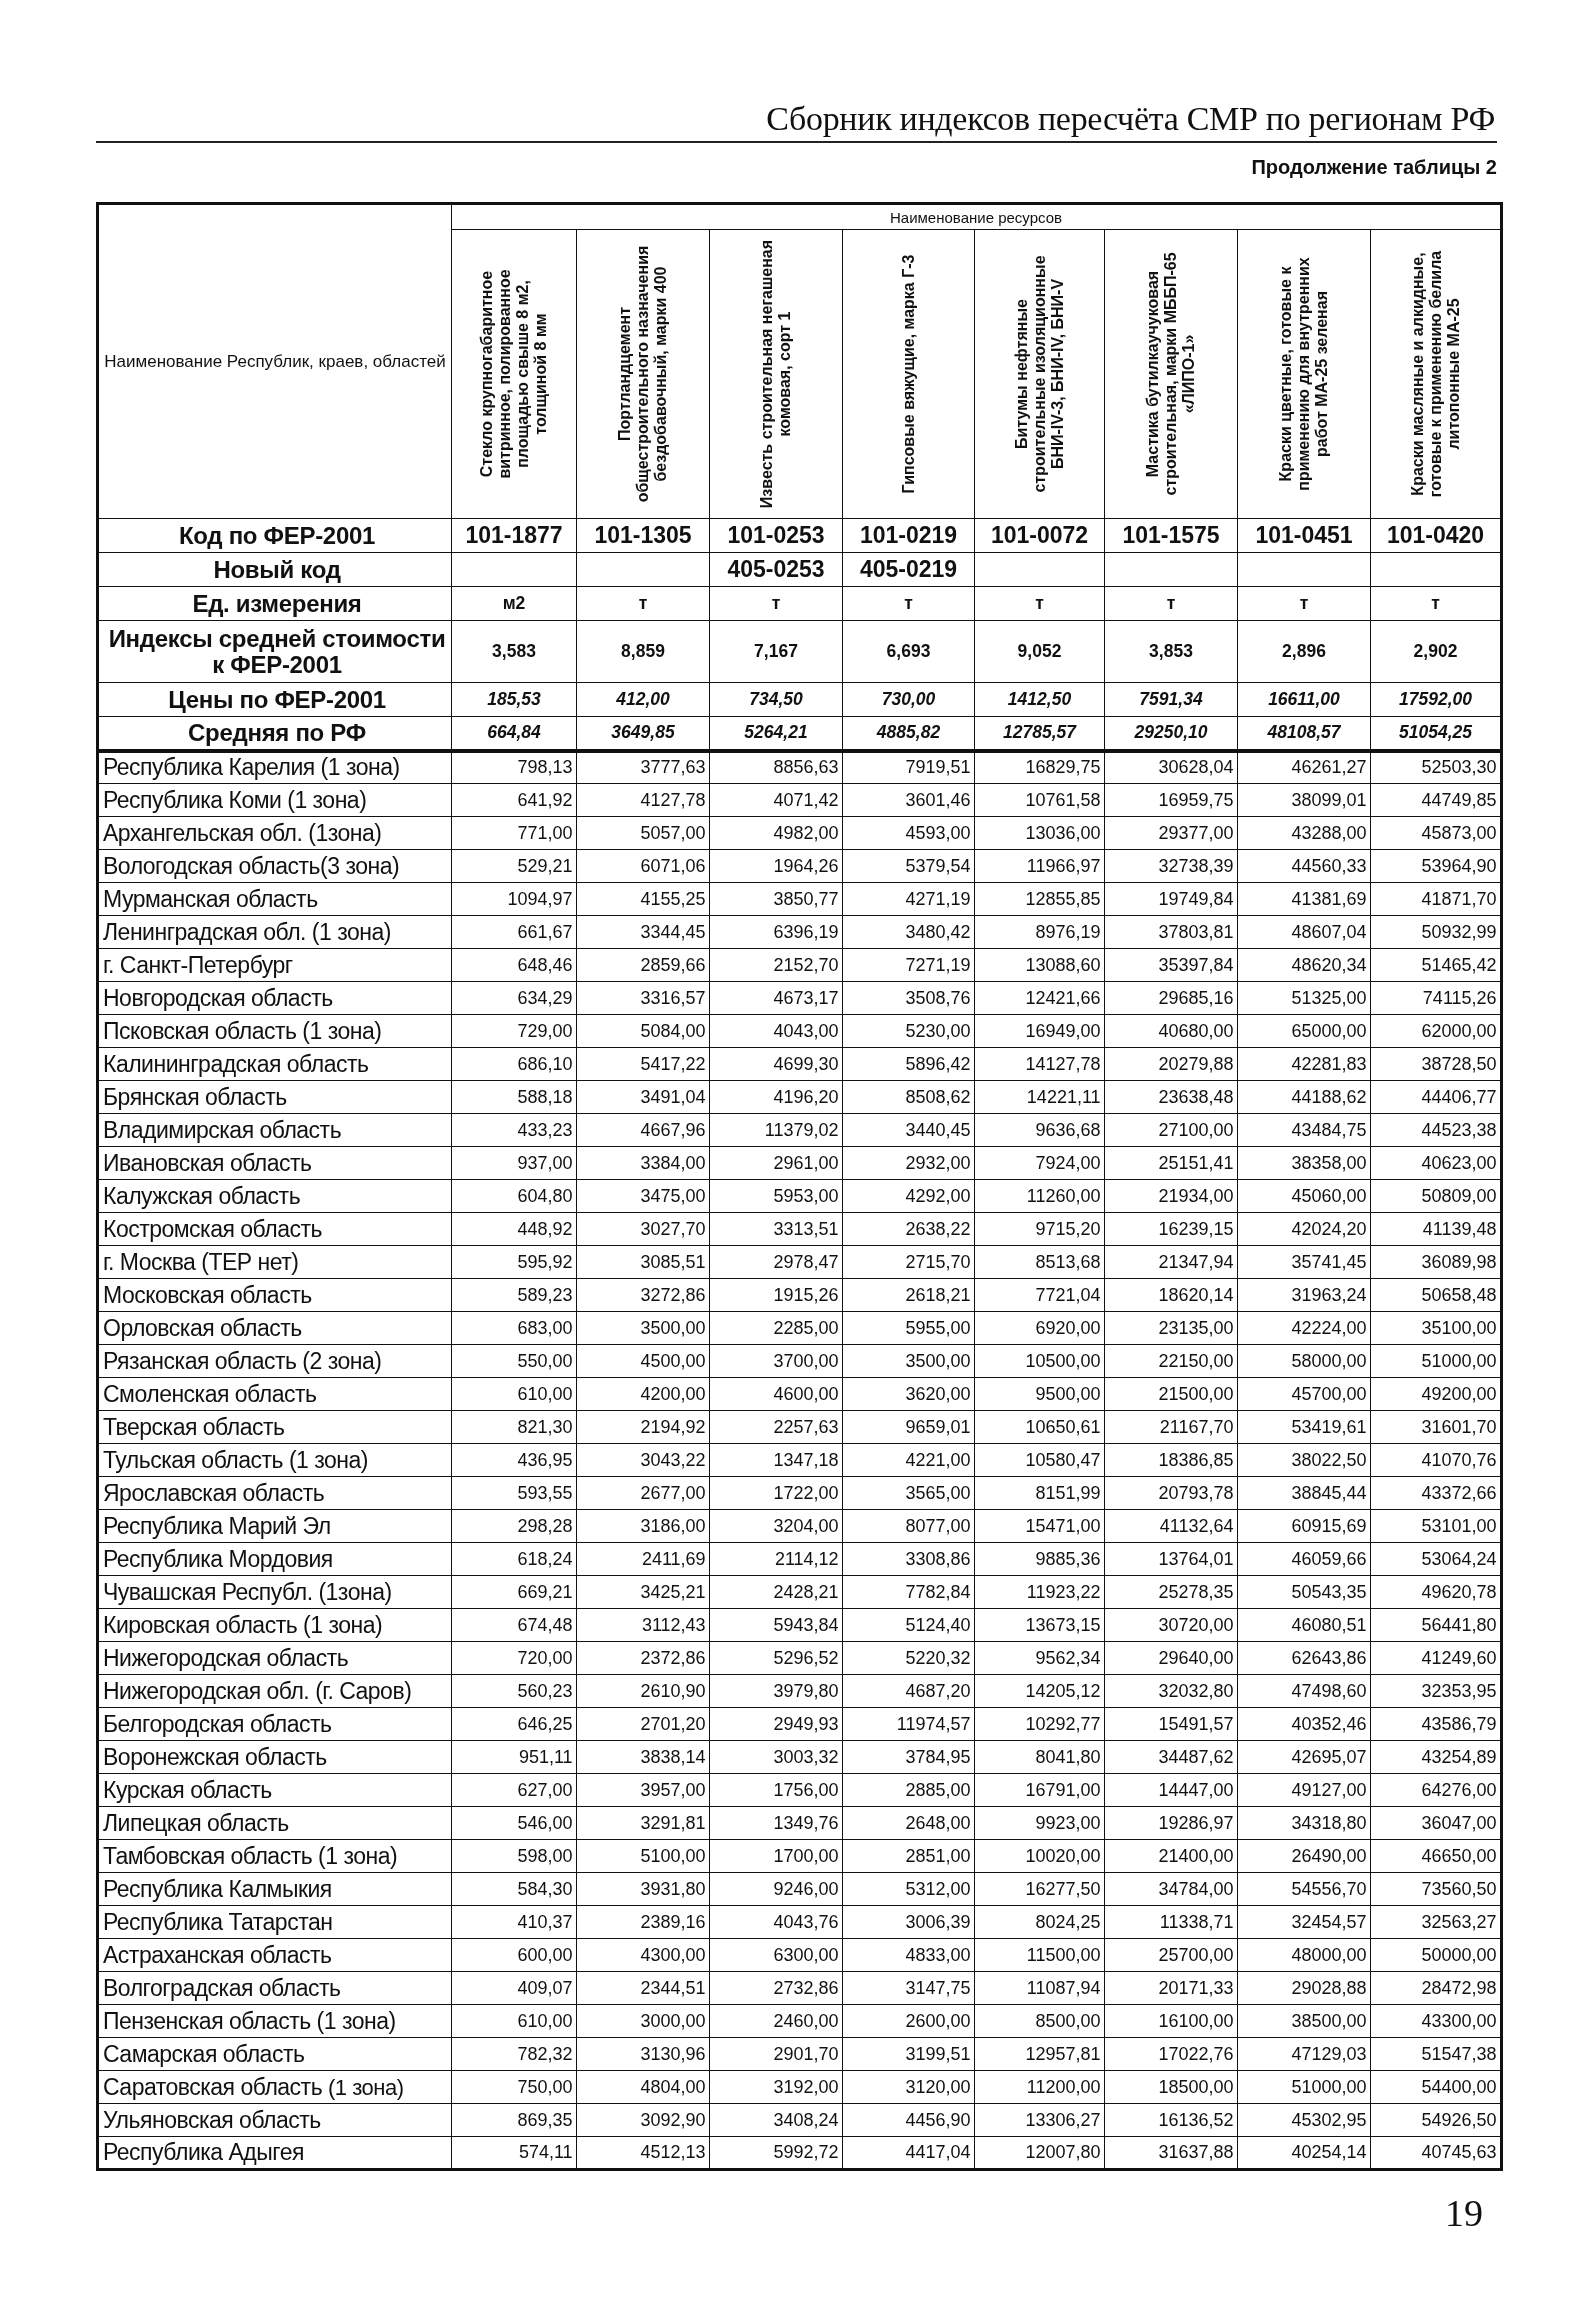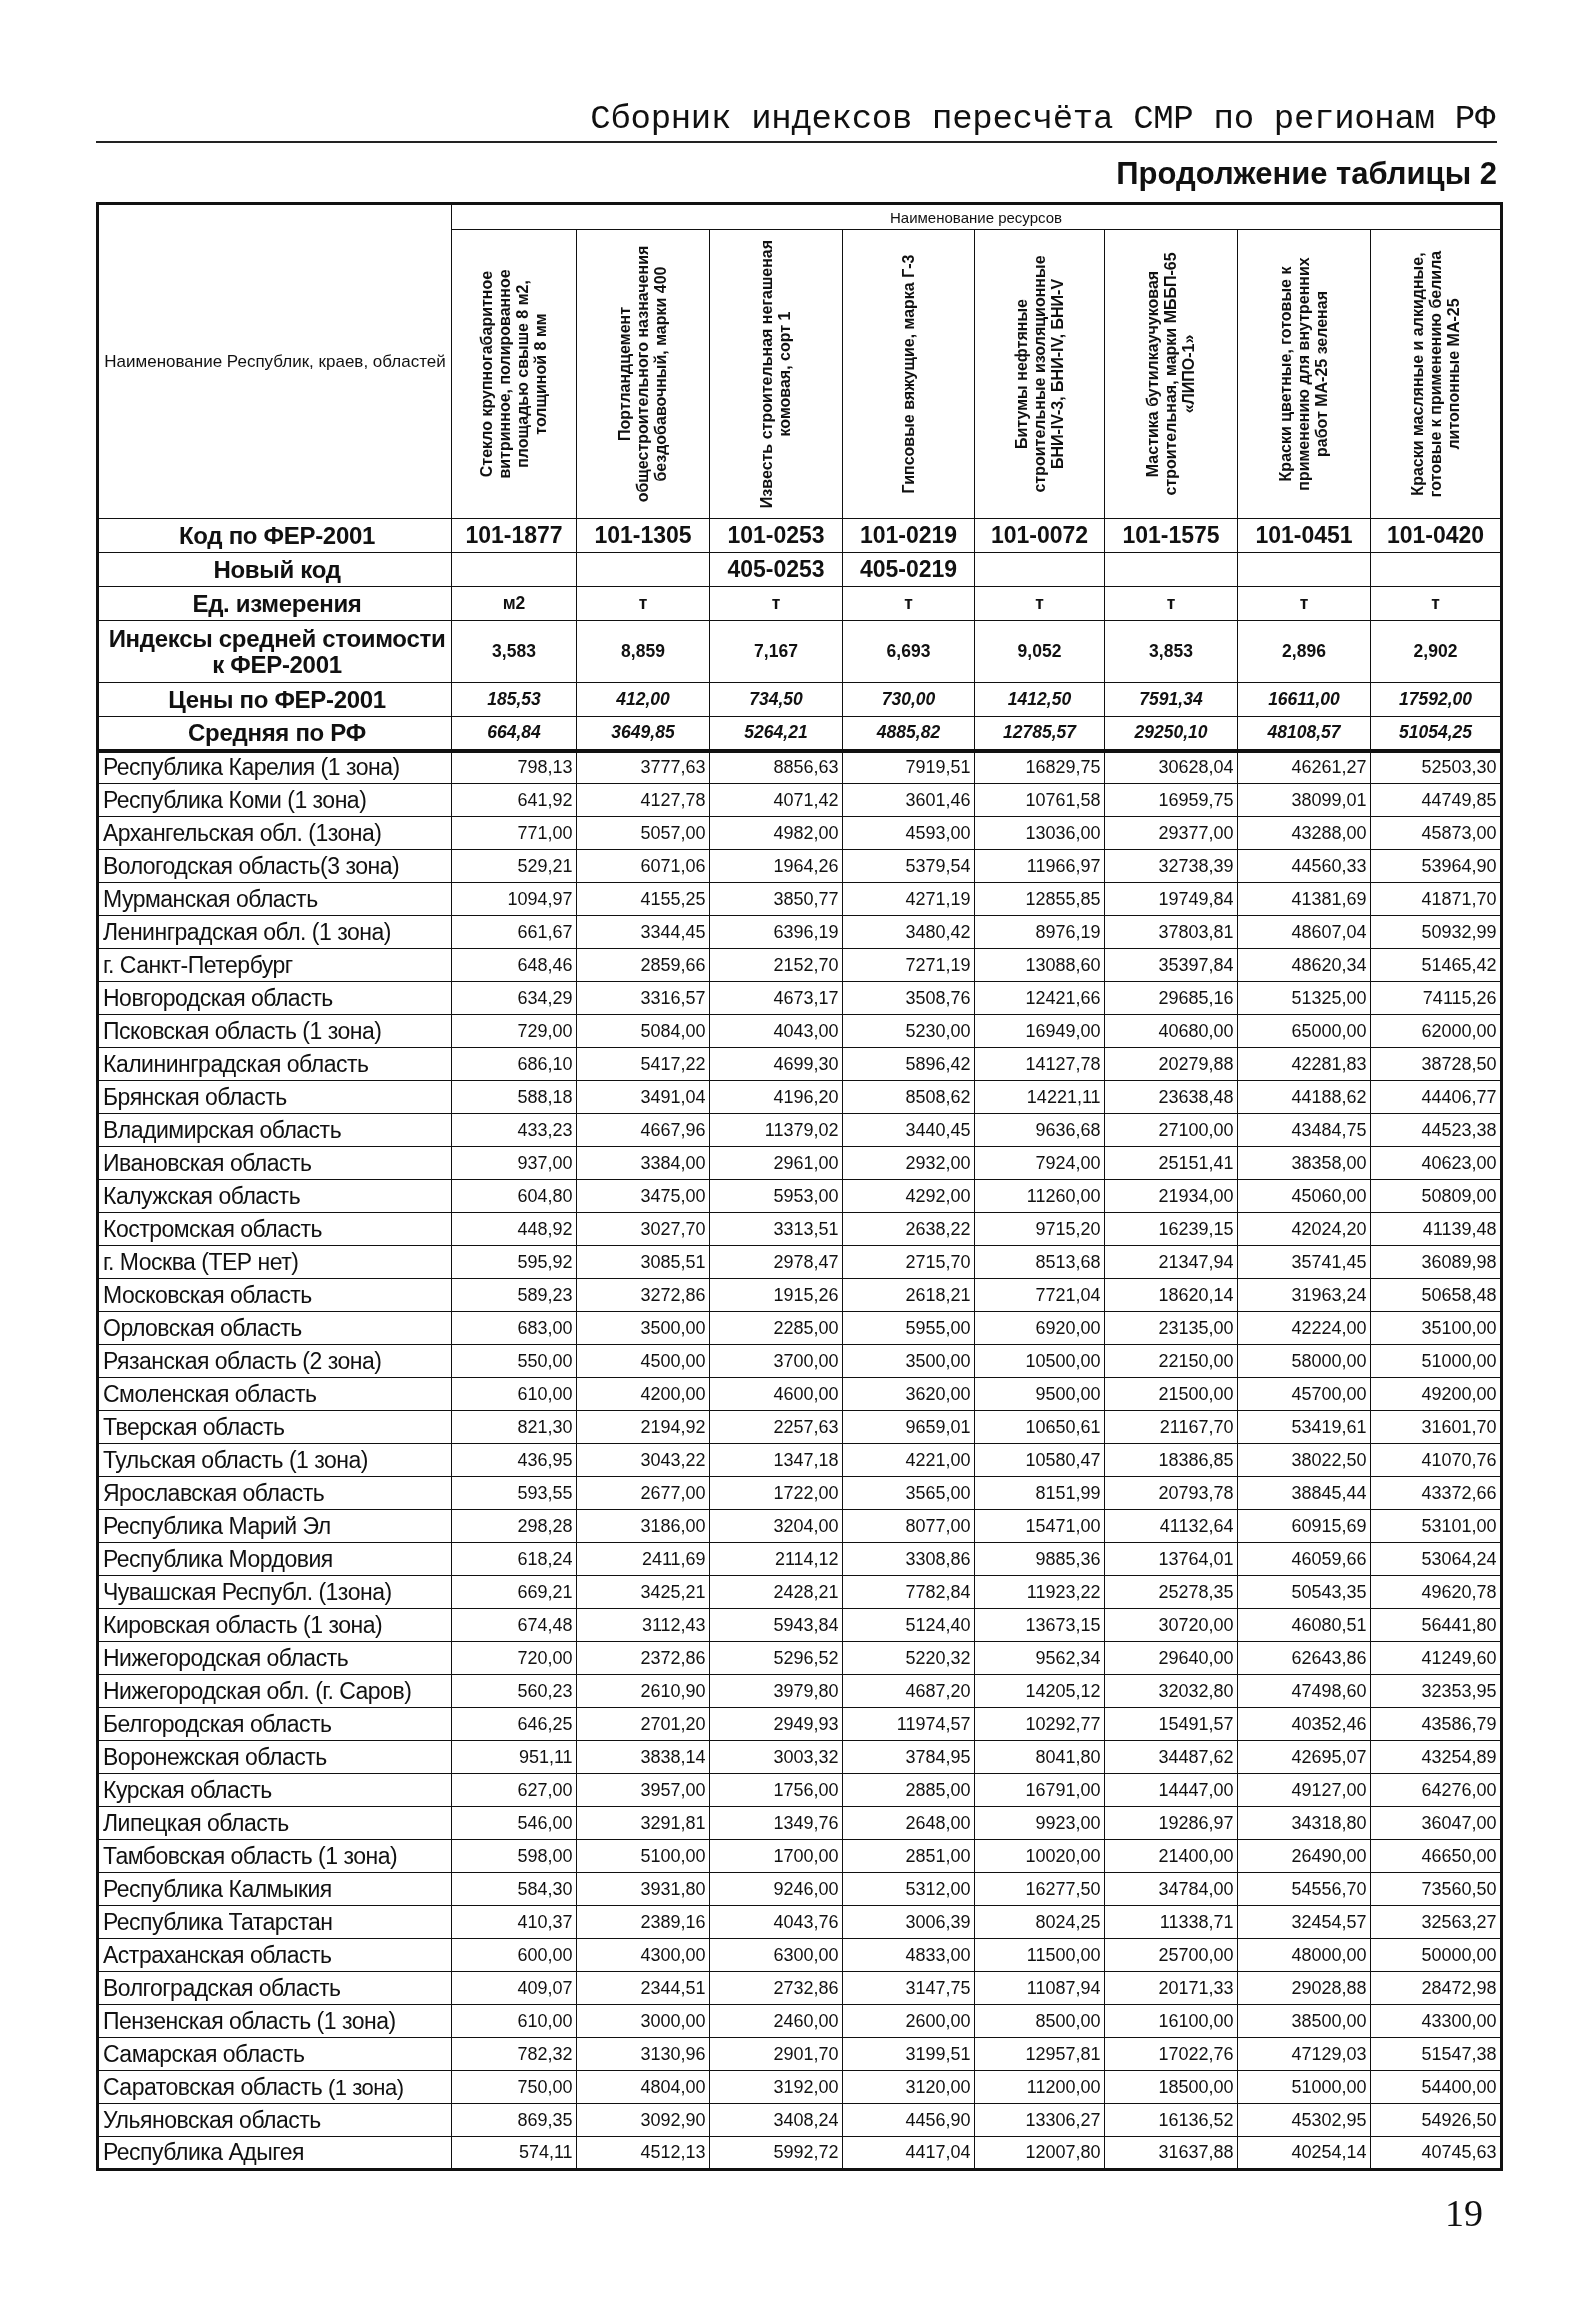--- a/index.html
+++ b/index.html
@@ -1,24 +1,24 @@
 <!DOCTYPE html>
 <html style="font-size:10.8px"><head>
 <meta charset="utf-8">
 <style>
   html, body { margin:0; padding:0; background:#ffffff; }
   body { width:1591px; height:2307px; position:relative; overflow:hidden; color:#111; }
   .running-head {
     position:absolute; right:96px; top:100px;
-    font-family:Liberation Mono, monospace; font-size:34px; letter-spacing:-0.3px;
+    font-family:Liberation Serif, serif; font-size:34px; letter-spacing:-0.3px;
   }
   .head-rule { position:absolute; left:96px; right:94px; top:141px; height:2px; background:#222; }
   .cont-title {
     position:absolute; right:94px; top:156px;
-    font-family:"Liberation Sans", sans-serif; font-weight:bold; font-size:31px;
+    font-family:"Liberation Sans", sans-serif; font-weight:bold; font-size:20px;
   }
   .page-number {
     position:absolute; right:108px; top:2191px;
     font-family:Liberation Serif, serif; font-size:38px;
   }
   table.main {
     position:absolute; left:96px; top:202px;
     border-collapse:collapse; table-layout:fixed;
     width:1402px;
     border:3.4px solid #111;

